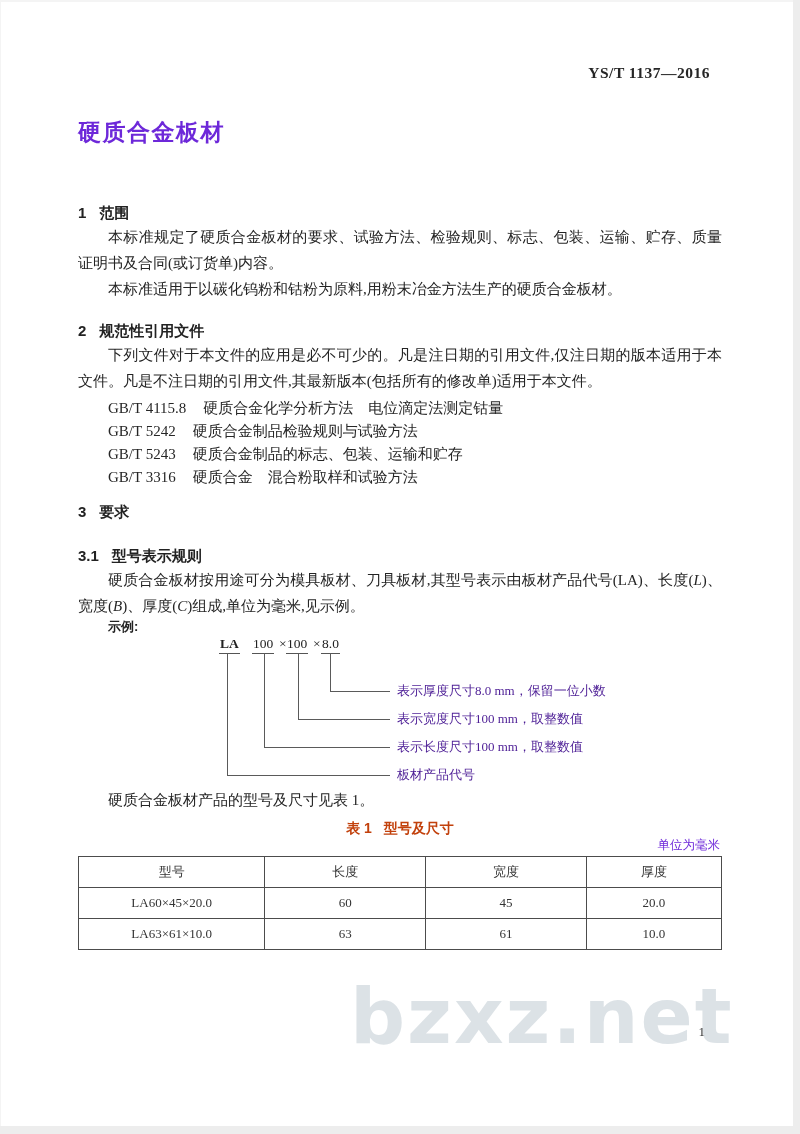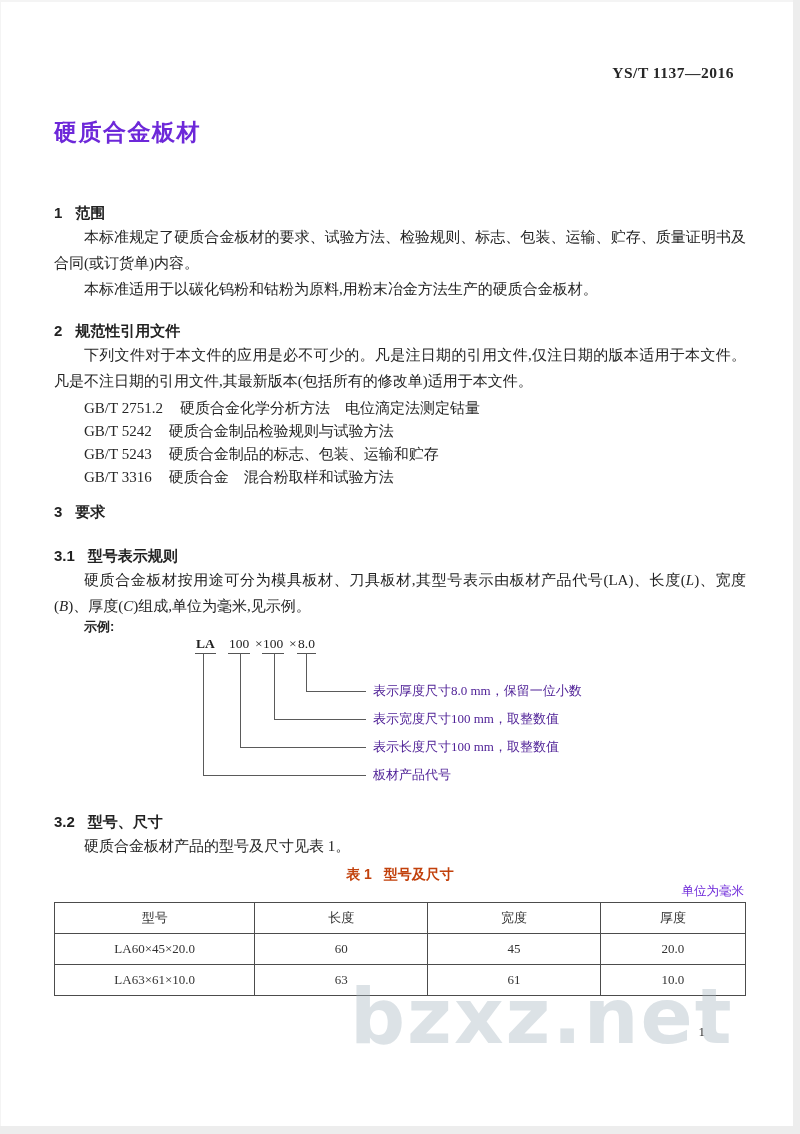--- a/index.html
+++ b/index.html
@@ -6,21 +6,21 @@
   .page {
     position:relative;
     width:800px; height:1134px;
     background:#ffffff;
     box-sizing:border-box;
     box-shadow: inset -7px -8px 0 0 #ededed, inset 1px 2px 0 0 #f4f4f4;
     font-family:"Liberation Serif","DejaVu Serif",serif;
     color:#262626;
     overflow:hidden;
   }
-  .content { padding:0 54px; }
+  .content { padding:0 78px; }
 
   .doc-header { padding-top:64px; text-align:right; padding-right:12px;
     font-size:15.5px; font-weight:700; letter-spacing:0.5px; }
 
   .doc-title { margin-top:36px; text-align:left; font-size:23px; font-weight:700;
     letter-spacing:1.5px; line-height:28px;
     font-family:"Liberation Sans","DejaVu Sans",sans-serif; color:#6d28d9; }
 
   .h { font-family:"Liberation Sans","DejaVu Sans",sans-serif; font-weight:700;
     font-size:15px; line-height:22px; color:#222; }
@@ -90,21 +90,21 @@
     <p class="body sp-p1">本标准规定了硬质合金板材的要求、试验方法、检验规则、标志、包装、运输、贮存、质量证明书及合同(或订货单)内容。</p>
     <p class="body">本标准适用于以碳化钨粉和钴粉为原料,用粉末冶金方法生产的硬质合金板材。</p>
 
     <div class="h sp-top-s2">
       <span>2</span><span class="ht">规范性引用文件</span>
     </div>
     <p class="body sp-p2">下列文件对于本文件的应用是必不可少的。凡是注日期的引用文件,仅注日期的版本适用于本文件。凡是不注日期的引用文件,其最新版本(包括所有的修改单)适用于本文件。</p>
 
     <div class="refs">
       <div class="ref">
-        <span>GB/T 2751.2</span><span class="ref-name">硬质合金化学分析方法　电位滴定法测定钴量</span>
+        <span>GB/T 4115.8</span><span class="ref-name">硬质合金化学分析方法　电位滴定法测定钴量</span>
       </div>
       <div class="ref">
         <span>GB/T 5242</span><span class="ref-name">硬质合金制品检验规则与试验方法</span>
       </div>
       <div class="ref">
         <span>GB/T 5243</span><span class="ref-name">硬质合金制品的标志、包装、运输和贮存</span>
       </div>
       <div class="ref">
         <span>GB/T 3316</span><span class="ref-name">硬质合金　混合粉取样和试验方法</span>
       </div>
@@ -138,23 +138,20 @@
       <div class="hl" style="top:84px;  left:220px; width:92px;"></div>
       <div class="hl" style="top:112px; left:186px; width:126px;"></div>
       <div class="hl" style="top:140px; left:149px; width:163px;"></div>
 
       <div class="dlabel" style="top:47px;">表示厚度尺寸8.0 mm，保留一位小数</div>
       <div class="dlabel" style="top:75px;">表示宽度尺寸100 mm，取整数值</div>
       <div class="dlabel" style="top:103px;">表示长度尺寸100 mm，取整数值</div>
       <div class="dlabel" style="top:131px;">板材产品代号</div>
     </div>
 
-    <div class="h sp-top-s32">
-      <span>3.2</span><span class="ht">型号、尺寸</span>
-    </div>
     <p class="body s32p">硬质合金板材产品的型号及尺寸见表 1。</p>
 
     <div class="tbl-caption">
       <span>表 1</span><span class="cap-t">型号及尺寸</span>
     </div>
     <div class="unit-note">单位为毫米</div>
 
     <table class="t1">
       <colgroup>
           <col class="c1">

